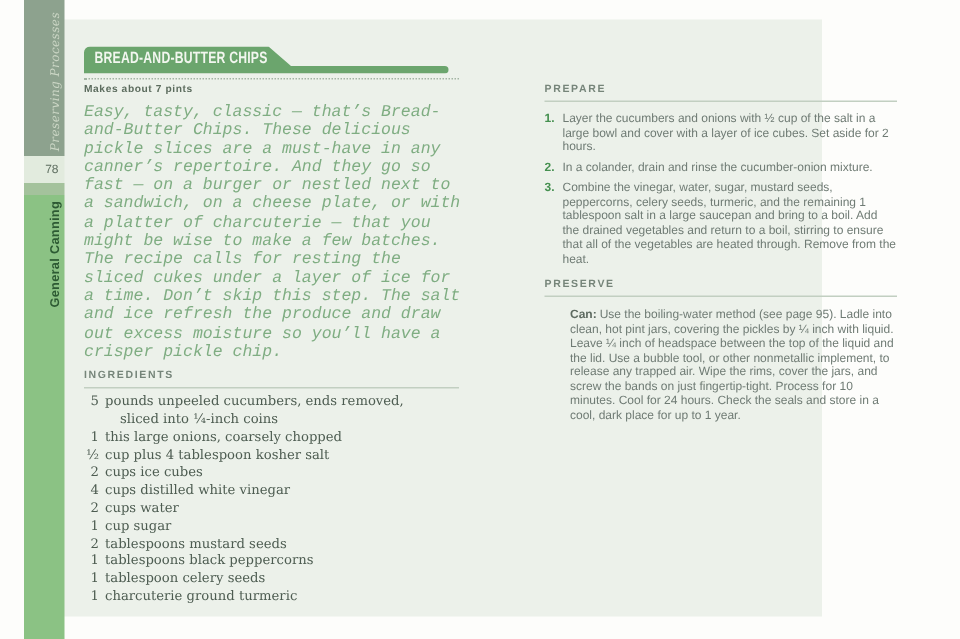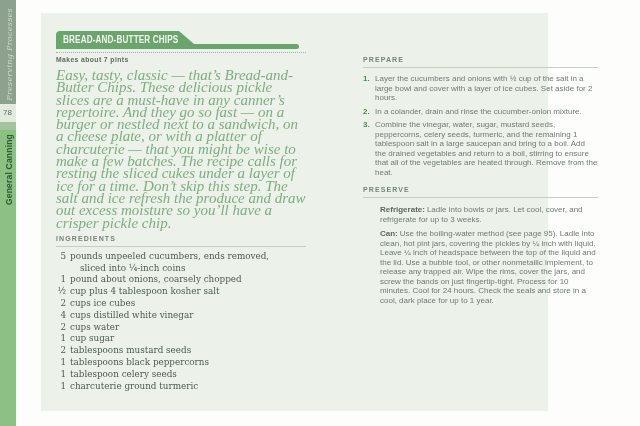--- a/index.html
+++ b/index.html
@@ -21,22 +21,22 @@
   .banner svg { position:absolute; left:0; top:0; display:block; }
   .banner .title {
     position:absolute; left:7px; top:2px; white-space:nowrap;
     font-size:11px; font-weight:bold; color:#f2f6ef; letter-spacing:0.2px;
     transform:scaleX(0.74); transform-origin:0 0;
   }
   .dotrule { margin-top:3px; width:250px; border-top:1px dotted #a3b5a4; }
   .yield { margin-top:3px; font-size:6.8px; font-weight:bold; letter-spacing:0.4px;
            color:#5c6c5e; }
   .intro { margin-top:6px; width:251px;
-           font-family:Liberation Serif, serif; font-style:italic;
-           font-size:15px; line-height:12.3px; color:var(--intro-green,#7fad82); }
+           font-family:Liberation Mono, monospace; font-style:italic;
+           font-size:11px; line-height:12.3px; color:var(--intro-green,#7fad82); }
 
   
   .shead { font-size:7px; font-weight:bold; letter-spacing:1.1px;
            color:var(--heading-gray,#76857a);
            padding-bottom:4px; border-bottom:1px solid #c2cfc1; }
   .page.left .shead { margin-top:6px; width:250px; }
 
   
   .inglist { margin-top:4px; width:222px; }
   .ing { display:flex; font-family:"DejaVu Serif", serif;
@@ -52,21 +52,21 @@
                font-size:8px; line-height:9.5px; color:var(--step-number-green,#459050); }
   .step .txt { flex:1; font-size:8px; line-height:9.5px; color:var(--body-text,#6f7b74); }
   .shead.preserve { margin-top:9px; }
   .methods { margin-top:7px; }
   .method { margin:0 0 5px 17px; font-size:8px; line-height:9.5px;
             color:var(--body-text,#6f7b74); }
   .method .mlabel { font-weight:bold; color:#5d6a60; margin-right:2px; }
 
   
   .edge { position:absolute; top:0; height:426px; }
-  .edge.eleft  { left:0; width:16px; }
+  .edge.eleft  { left:16px; width:27px; }
   .edge.eright { left:640px; width:28px;padding-left:44px; }
   .edge .sect { position:absolute; left:0; right:0; }
   .eleft  .sage { top:0; height:104px; background:var(--sage,#8da28e); }
   .eright .sage { top:0; height:110px; background:var(--sage,#8da28e); }
   .eleft  .tab  { top:104px; height:18px; background:var(--tab-bg,#e2ebde);
                   color:#5e6e60; font-size:8px; line-height:18px; text-align:right;
                   padding-right:4px; }
   .eright .tab  { top:110px; height:17px; background:var(--tab-bg,#e2ebde);
                   color:#5e6e60; font-size:8px; line-height:17px; text-align:left;
                   padding-left:6px; }
@@ -103,21 +103,21 @@
     <p class="intro">Easy, tasty, classic — that’s Bread-and-Butter Chips. These delicious pickle slices are a must-have in any canner’s repertoire. And they go so fast — on a burger or nestled next to a sandwich, on a cheese plate, or with a platter of charcuterie — that you might be wise to make a few batches. The recipe calls for resting the sliced cukes under a layer of ice for a time. Don’t skip this step. The salt and ice refresh the produce and draw out excess moisture so you’ll have a crisper pickle chip.</p>
 
     <div class="shead">INGREDIENTS</div>
     <div class="inglist">
       <div class="ing">
           <span class="qty">5</span>
           <span class="desc">pounds unpeeled cucumbers, ends removed, sliced into ¼-inch coins</span>
         </div>
       <div class="ing">
           <span class="qty">1</span>
-          <span class="desc">pound about onions, coarsely chopped</span>
+          <span class="desc">this large onions, coarsely chopped</span>
         </div>
       <div class="ing">
           <span class="qty">½</span>
           <span class="desc">cup plus 4 tablespoon kosher salt</span>
         </div>
       <div class="ing">
           <span class="qty">2</span>
           <span class="desc">cups ice cubes</span>
         </div>
       <div class="ing">
@@ -163,21 +163,20 @@
           <span class="txt">In a colander, drain and rinse the cucumber-onion mixture.</span>
         </div>
       <div class="step">
           <span class="num">3.</span>
           <span class="txt">Combine the vinegar, water, sugar, mustard seeds, peppercorns, celery seeds, turmeric, and the remaining 1 tablespoon salt in a large saucepan and bring to a boil. Add the drained vegetables and return to a boil, stirring to ensure that all of the vegetables are heated through. Remove from the heat.</span>
         </div>
     </div>
 
     <div class="shead preserve">PRESERVE</div>
     <div class="methods">
-      <p class="method"><span class="mlabel">Refrigerate:</span><span>Ladle into bowls or jars. Let cool, cover, and refrigerate for up to 3 weeks.</span></p>
       <p class="method"><span class="mlabel">Can:</span><span>Use the boiling-water method (see page 95). Ladle into clean, hot pint jars, covering the pickles by ¼ inch with liquid. Leave ¼ inch of headspace between the top of the liquid and the lid. Use a bubble tool, or other nonmetallic implement, to release any trapped air. Wipe the rims, cover the jars, and screw the bands on just fingertip-tight. Process for 10 minutes. Cool for 24 hours. Check the seals and store in a cool, dark place for up to 1 year.</span></p>
     </div>
   </div>
 </div>
 
 <div class="edge eleft">
   <div class="sect sage">
     <span class="vtext vup">Preserving Processes</span>
   </div>
   <div class="sect tab"><span>78</span></div>

